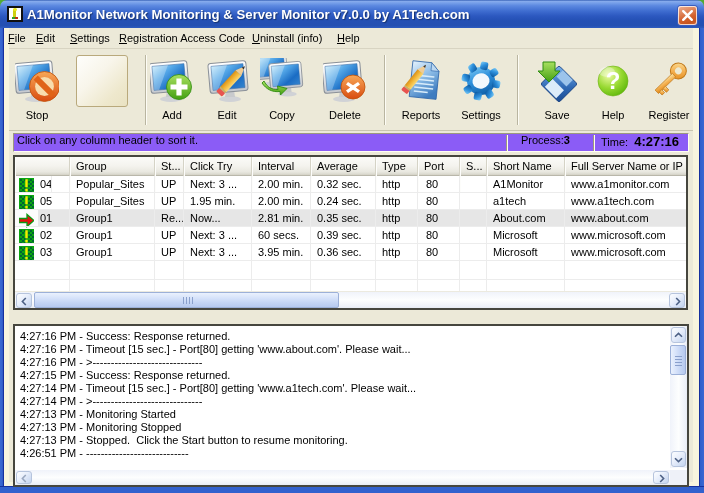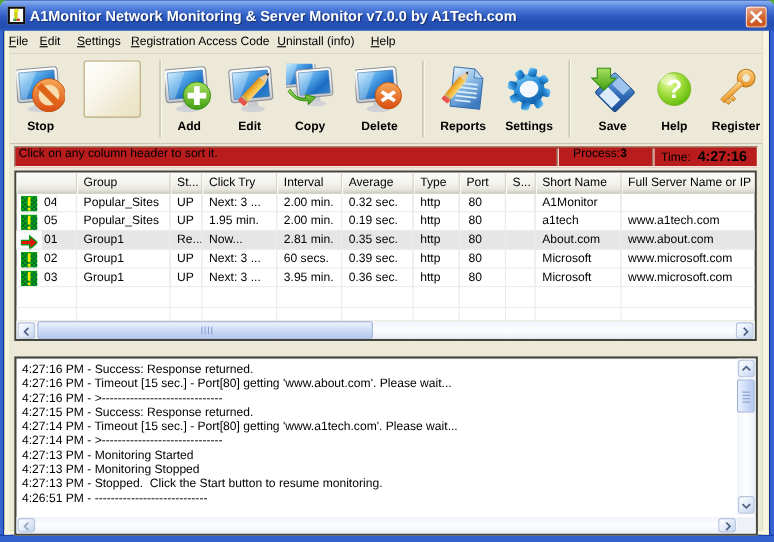--- a/index.html
+++ b/index.html
@@ -28,27 +28,27 @@
 
 
 #menubar { left:9px; right:11px; top:29px; height:19px; background:#ece9d8; font-size:11px; color:#000; }
 #menubar span.mi { position:absolute; top:3px; }
 u { text-decoration:underline; text-underline-offset:1px; }
 
 
 #toolbar { left:9px; right:11px; top:48px; height:83px; background:#ece9d8; border-top:1px solid #d8d4c2; border-bottom:1px solid #c9c5af; }
 .tbtn { position:absolute; top:8px; width:56px; height:72px; text-align:center; font-size:11px; color:#000; }
 .tbtn svg.ic { position:absolute; left:50%; margin-left:-22px; top:1px; }
-.tbtn .lbl { position:absolute; left:0; top:52px; width:100%;font-weight:bold; }
+.tbtn .lbl { position:absolute; left:0; top:52px; width:100%; }
 .tsep { position:absolute; top:6px; width:2px; height:70px; border-left:1px solid #b9b5a0; border-right:1px solid #fdfcf5; }
 #nowbox { left:67px; top:6px; width:52px; height:52px; border:1px solid #b9a97c; border-radius:3px;
   background:linear-gradient(135deg,#fefefc 0%,#f8f5ea 40%,#eee8cd 75%,#e9e2c2 100%); }
 
 
-#status { left:13px; top:133px; width:676px; height:19px; background:#b91c1c;
+#status { left:13px; top:133px; width:676px; height:19px; background:#8b5cf6;
   border:1px solid; border-color:#9c987f #fffef2 #fffef2 #9c987f; font-size:11px; }
 #status span { position:absolute; top:0px; white-space:nowrap; }
 .sdiv { position:absolute; top:1px; height:16px; width:2px; border-left:1px solid #9c987f; border-right:1px solid #fffef2; }
 
 
 #table { left:13px; top:155px; width:675px; height:155px; background:#fff; border:2px solid #46463e; }
 #thead { position:absolute; left:0; top:0; right:0; height:19px;
   background:linear-gradient(180deg,#fbfbf8 0%,#f4f3ee 50%,#e9e8e0 82%,#dcdbd1 94%,#d3d1c5 100%);
   border-bottom:1px solid #b9b7aa; }
 .hc { position:absolute; top:0; height:36px; line-height:18px; font-size:11px; color:#000; padding-left:6px;
@@ -367,20 +367,21 @@
     <span class="cell" style="left:19px;width:18px">04</span>
     <span class="cell" style="left:55px;width:85px">Popular_Sites</span>
     <span class="cell" style="left:140px;width:29px">UP</span>
     <span class="cell" style="left:169px;width:68px">Next: 3 ...</span>
     <span class="cell" style="left:237px;width:59px">2.00 min.</span>
     <span class="cell" style="left:296px;width:65px">0.32 sec.</span>
     <span class="cell" style="left:361px;width:42px">http</span>
     <span class="cell" style="left:403px;width:42px;padding-left:8px">80</span>
     <span class="cell" style="left:445px;width:27px"></span>
     <span class="cell" style="left:472px;width:78px">A1Monitor</span>
+    <span class="cell" style="left:550px;width:130px;border-right:none">www.a1monitor.com</span>
     <div class="gline" style="top:16px"></div>
   </div>
   <div class="row" style="top:36px">
     <svg class="bang" viewBox="0 0 15 15">
         <rect width="15" height="15" fill="#0ba512"></rect>
         <g fill="#063">
 <rect x="1" y="1" width="2" height="2"></rect>
           <rect x="5" y="1" width="2" height="2"></rect>
           <rect x="11" y="1" width="2" height="2"></rect>
 <rect x="3" y="3" width="2" height="2"></rect>
@@ -401,21 +402,21 @@
           <rect x="5" y="13" width="2" height="2"></rect>
           <rect x="11" y="13" width="2" height="2"></rect>
 </g>
         <path d="M6.3 1.2h2.4v8h-2.4zM6.3 10.8h2.4v2.6h-2.4z" fill="#f5ec00"></path>
       </svg>
     <span class="cell" style="left:19px;width:36px">05</span>
     <span class="cell" style="left:55px;width:85px">Popular_Sites</span>
     <span class="cell" style="left:140px;width:29px">UP</span>
     <span class="cell" style="left:169px;width:68px">1.95 min.</span>
     <span class="cell" style="left:237px;width:59px">2.00 min.</span>
-    <span class="cell" style="left:296px;width:65px">0.19 sec.</span>
+    <span class="cell" style="left:296px;width:65px">0.24 sec.</span>
     <span class="cell" style="left:361px;width:42px">http</span>
     <span class="cell" style="left:403px;width:42px;padding-left:8px">80</span>
     <span class="cell" style="left:445px;width:27px"></span>
     <span class="cell" style="left:472px;width:78px">a1tech</span>
     <span class="cell" style="left:550px;width:130px;border-right:none">www.a1tech.com</span>
     <div class="gline" style="top:16px"></div>
   </div>
   <div class="row rowgray" style="top:53px">
     <span style="position:absolute;left:0;top:0;width:23px;height:16px;background:#fcfcfc"></span>
     <svg class="bang" viewBox="0 0 15 15" style="top:3px">

